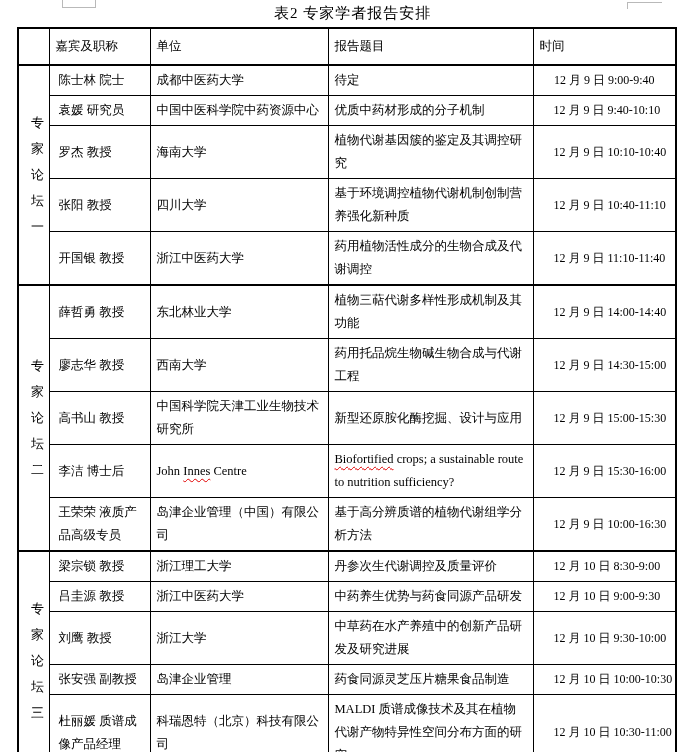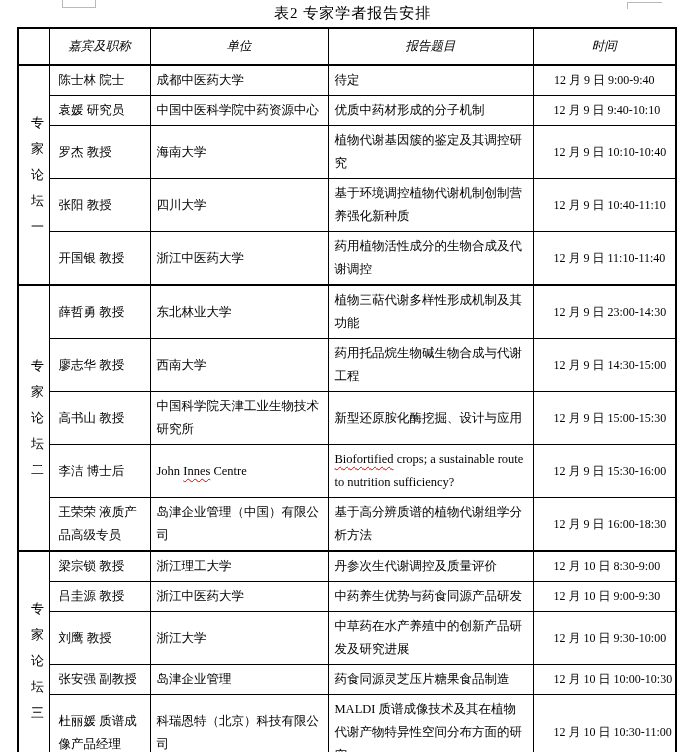--- a/index.html
+++ b/index.html
@@ -25,21 +25,21 @@
     border-collapse:collapse;table-layout:fixed;
     border:2px solid #000;
   }
   th,td{
     border:1px solid #000;
     font-size:12.5px;font-weight:normal;
     padding:3px 6px;line-height:23px;
     vertical-align:middle;text-align:left;
     overflow:hidden;
   }
-  thead th{height:29px;text-align:center;border-bottom:2px solid #000;font-style:italic;}
+  thead th{height:29px;text-align:left;border-bottom:2px solid #000;}
   tr.group-start td{border-top:2px solid #000;}
   td.cell-guest{padding-left:9px;}
   td.cell-time{
     text-align:center;padding:2px 20px;font-size:12px;white-space:nowrap;
   }
   td.group-cell{padding:12px;text-align:center;}
   .vlabel{
     width:1em;margin:0 auto;line-height:26px;font-size:13px;
     word-break:break-all;text-align:center;
   }
@@ -111,21 +111,21 @@
         <td class="cell-topic">药用植物活性成分的生物合成及代谢调控</td>
         <td class="cell-time">12 月 9 日 11:10-11:40</td>
       </tr>
       <tr class="group-start">
         <td class="group-cell" rowspan="5">
           <div class="vlabel">专家论坛二</div>
         </td>
         <td class="cell-guest">薛哲勇 教授</td>
         <td class="cell-unit">东北林业大学</td>
         <td class="cell-topic">植物三萜代谢多样性形成机制及其功能</td>
-        <td class="cell-time">12 月 9 日 23:00-14:30</td>
+        <td class="cell-time">12 月 9 日 14:00-14:40</td>
       </tr>
       <tr>
         <td class="cell-guest">廖志华 教授</td>
         <td class="cell-unit">西南大学</td>
         <td class="cell-topic">药用托品烷生物碱生物合成与代谢工程</td>
         <td class="cell-time">12 月 9 日 14:30-15:00</td>
       </tr>
       <tr>
         <td class="cell-guest">高书山 教授</td>
         <td class="cell-unit">中国科学院天津工业生物技术研究所</td>
@@ -135,21 +135,21 @@
       <tr>
         <td class="cell-guest">李洁 博士后</td>
         <td class="cell-unit">John <span class="squiggle">Innes</span> Centre</td>
         <td class="cell-topic"><span class="squiggle">Biofortified</span> crops; a sustainable route to nutrition sufficiency?</td>
         <td class="cell-time">12 月 9 日 15:30-16:00</td>
       </tr>
       <tr>
         <td class="cell-guest">王荣荣 液质产品高级专员</td>
         <td class="cell-unit">岛津企业管理（中国）有限公司</td>
         <td class="cell-topic">基于高分辨质谱的植物代谢组学分析方法</td>
-        <td class="cell-time">12 月 9 日 16:00-18:30</td>
+        <td class="cell-time">12 月 9 日 10:00-16:30</td>
       </tr>
       <tr class="group-start">
         <td class="group-cell" rowspan="5">
           <div class="vlabel">专家论坛三</div>
         </td>
         <td class="cell-guest">梁宗锁 教授</td>
         <td class="cell-unit">浙江理工大学</td>
         <td class="cell-topic">丹参次生代谢调控及质量评价</td>
         <td class="cell-time">12 月 10 日 8:30-9:00</td>
       </tr>

